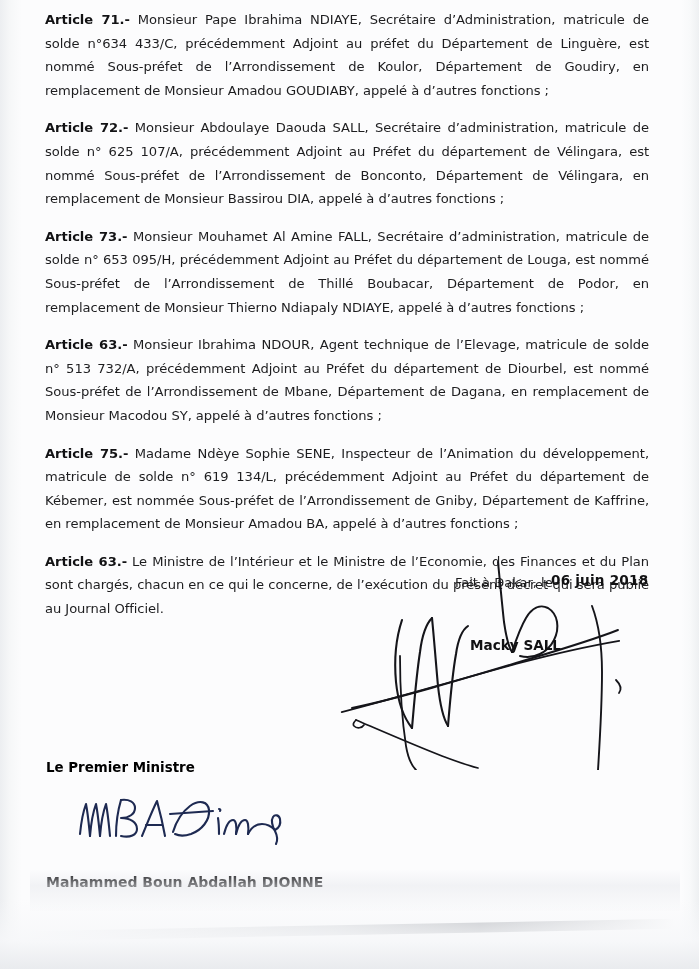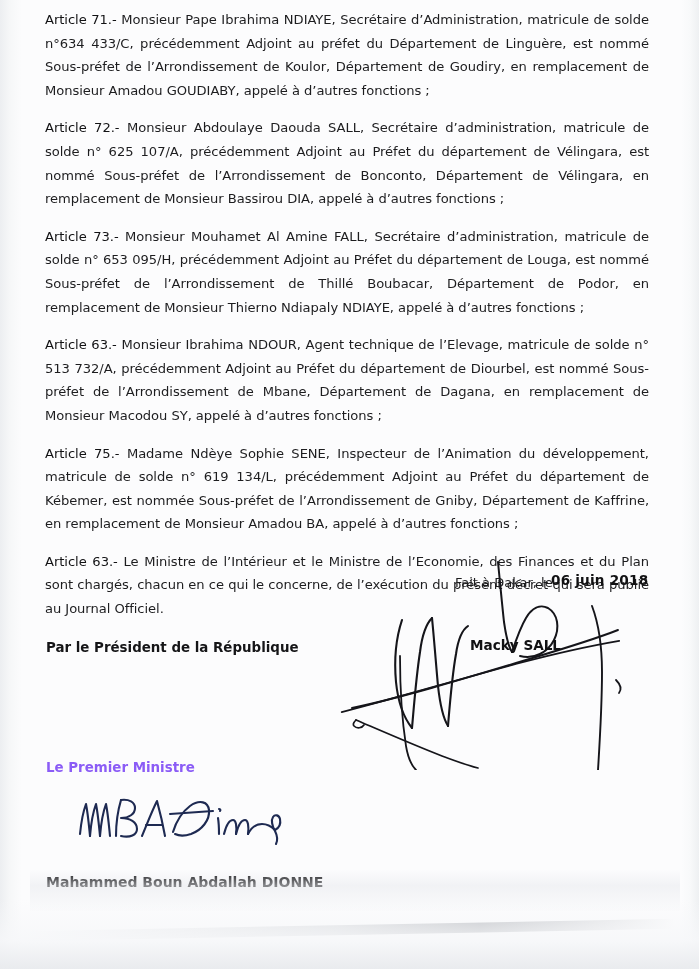--- a/index.html
+++ b/index.html
@@ -62,21 +62,21 @@
   .article {
     font-size: 13.1px;
     line-height: 23.6px;
     color: #1d1d1f;
     text-align: justify;
     text-justify: inter-word;
     margin: 0 0 14px 0;
     letter-spacing: -0.05px;
   }
   .article .label {
-    font-weight: normal;
+    font-weight: bold;
     color: #121214;
   }
 
   
   .closing {
     position: absolute;
     left: 0; top: 0;
     width: 699px; height: 969px;
     pointer-events: none;
   }
@@ -118,21 +118,21 @@
     white-space: nowrap;
     z-index: 4;
     text-align: right;
   }
   .pm-title {
     position: absolute;
     left: 46px;
     top: 760px;
     font-size: 13.4px;
     font-weight: bold;
-    color: #8b5cf6;
+    color: #000000;
     white-space: nowrap;
   }
   .pm-name {
     position: absolute;
     left: 46px;
     top: 874px;
     font-size: 14px;
     font-weight: bold;
     color: #111113;
     white-space: nowrap;
@@ -177,21 +177,20 @@
 
     <p class="article"><span class="label"><span>Article 63</span><span>.-</span></span><span> Le Ministre de l’Intérieur et le Ministre de l’Economie, des Finances et du Plan sont chargés, chacun en ce qui le concerne, de l’exécution du présent décret qui sera publié au Journal Officiel.</span></p>
 
   </div>
 
   <div class="closing">
 
     <div class="place-date">Fait à Dakar, le</div>
     <div class="date-value">06 juin 2018</div>
 
-    <div class="by-president">Par le Président de la République</div>
     <div class="president-name">Macky SALL</div>
 
     <div class="pm-title">Le Premier Ministre</div>
     <div class="pm-name">Mahammed Boun Abdallah DIONNE</div>
 
     <svg class="sig-president" viewBox="0 0 350 210" xmlns="http://www.w3.org/2000/svg" fill="none">
       <g stroke="#15151a" stroke-linecap="round" stroke-linejoin="round">
 
         <path d="M22 148 C70 138 130 120 196 100 C236 88 268 78 288 70" stroke-width="1.9"></path>
 

